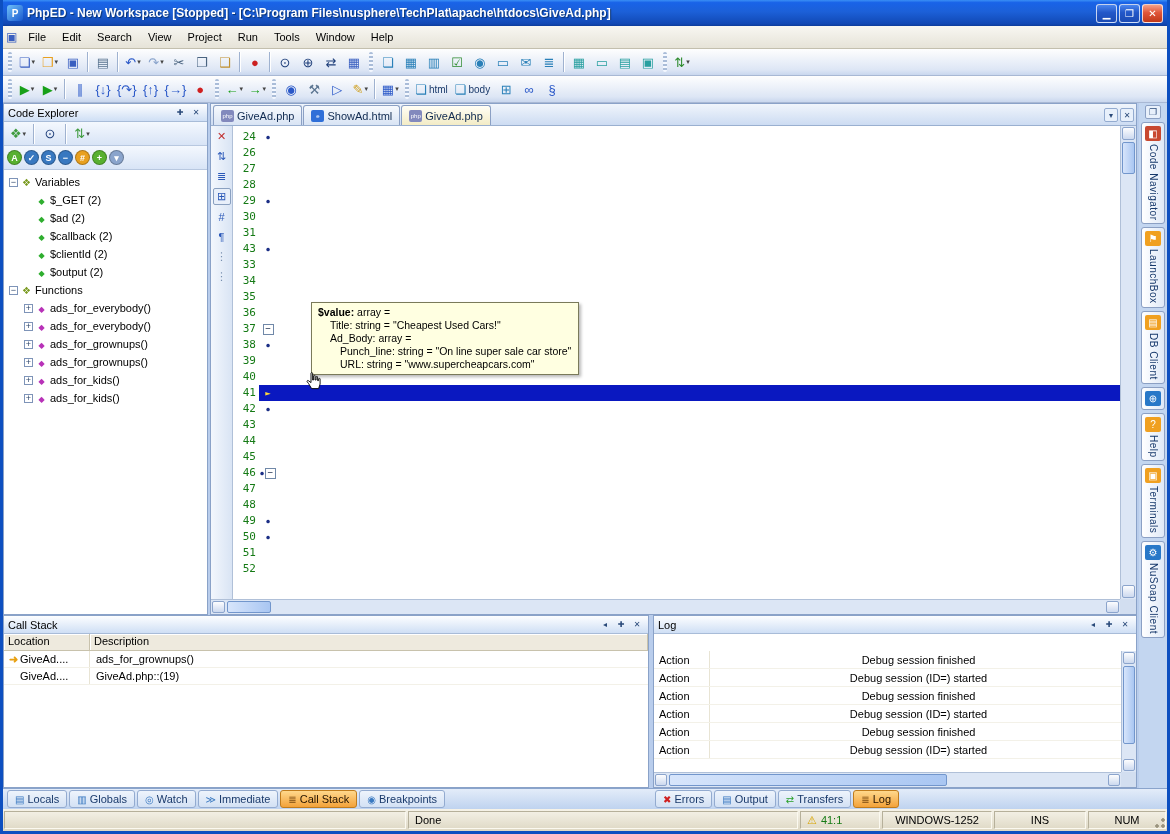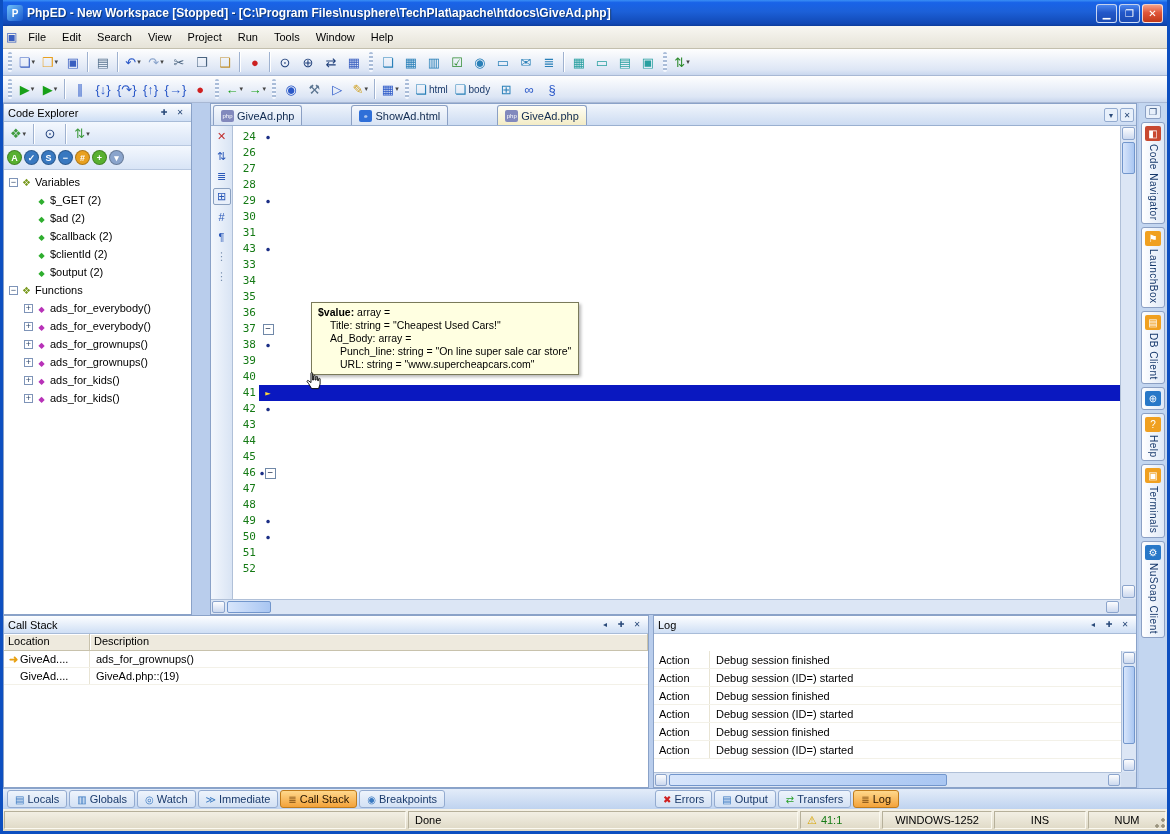--- a/index.html
+++ b/index.html
@@ -39,42 +39,42 @@
  background:repeating-linear-gradient(180deg,#a9bcd8 0 2px,#f4f8ff 2px 4px);}
 
 
 .panel{position:absolute;background:#fff;border:1px solid #8aa2c8;}
 .panel-header{height:18px;display:flex;align-items:center;padding:0 4px;font-size:11px;color:#000;
  background:linear-gradient(180deg,#fdfeff,#cfdff5);border-bottom:1px solid #a8bcd8;}
 .ph-buttons{margin-left:auto;display:flex;gap:2px;}
 .ph-btn{width:14px;height:13px;font-size:8px;color:#2a4a7a;display:flex!important;align-items:center;justify-content:center;}
 
 
-.explorer{left:0;top:103px;width:189px;height:512px;}
+.explorer{left:0;top:103px;width:205px;height:512px;}
 .xp-toolbar{height:24px;display:flex;align-items:center;gap:2px;padding:0 3px;
  background:linear-gradient(180deg,#f4f8fe,#d8e4f6);border-bottom:1px solid #b8c8e0;}
 .circ{width:15px;height:15px;border-radius:50%;color:#fff;font-size:9px;font-weight:bold;border:1px solid rgba(0,0,0,.25);display:flex!important;align-items:center;justify-content:center;}
 .tree{position:absolute;left:0;right:0;top:67px;bottom:0;background:#fff;padding-top:2px;overflow:hidden;}
 .trow{height:18px;display:flex;align-items:center;gap:3px;padding-left:5px;}
 .trow[data-ind="1"]{padding-left:20px;}
 .texp{width:9px;height:9px;flex:none;display:inline-block!important;}
 .texp[data-exp]{border:1px solid #7e94b8;background:#fff;font-size:9px;line-height:7px;text-align:center;color:#30486e;}
 .texp[data-exp="minus"]::before{content:"−";}
 .texp[data-exp="plus"]::before{content:"+";}
 .ticon{width:11px;text-align:center;display:inline-block!important;}
 .ticon[data-ic="vars-folder"]::before,.ticon[data-ic="funcs-folder"]::before{content:"❖";color:#7a9a20;font-size:10px;}
 .ticon[data-ic="var"]::before{content:"◆";color:#2fae2f;font-size:8px;}
 .ticon[data-ic="func"]::before{content:"◆";color:#b832b8;font-size:8px;}
 .tlab{color:#000;}
 
 
 .editor{left:207px;top:103px;width:927px;height:512px;background:#fff;border:1px solid #8aa2c8;position:absolute;}
 .tabrow{position:absolute;left:0;right:0;top:0;height:22px;display:flex;align-items:flex-end;padding:2px 2px 0;
  background:linear-gradient(180deg,#f0f5fc,#cddcf2);border-bottom:1px solid #9ab0d0;}
-.etabs{display:flex;gap:48px;}
+.etabs{display:flex;}
 .etab{height:20px;display:flex;align-items:center;gap:3px;padding:0 7px;margin-right:1px;font-size:11px;color:#102a50;
  border:1px solid #8ba0c4;border-bottom:none;border-radius:3px 3px 0 0;background:linear-gradient(180deg,#f6f9fd,#d9e4f4);}
 .etab[data-active="true"]{background:linear-gradient(180deg,#fffef6,#f3ecc6);}
 .tab-chip{min-width:13px;height:12px;border-radius:2px;padding:0 1px;font-size:6px;color:#fff;display:flex!important;align-items:center;justify-content:center;}
 .tabrow-btns{margin-left:auto;display:flex;gap:2px;padding-bottom:3px;}
 .trb{width:14px;height:14px;border:1px solid #93abd0;border-radius:2px;background:#e8f0fb;color:#2a4a7a;font-size:8px;display:flex!important;align-items:center;justify-content:center;}
 
 .code-wrap{position:absolute;left:0;right:0;top:22px;bottom:0;}
 .rail{position:absolute;left:0;top:0;bottom:15px;width:22px;display:flex;flex-direction:column;align-items:center;gap:3px;padding-top:2px;
  background:linear-gradient(90deg,#f3f7fd,#d9e4f4);border-right:1px solid #b0c0d8;}
@@ -119,21 +119,21 @@
 
 
 .callstack{left:0;top:615px;width:646px;height:173px;}
 .logpanel{left:650px;top:615px;width:484px;height:173px;}
 .grid-head{display:flex;height:17px;background:#eeeade;border-bottom:1px solid #c8c2ac;}
 .gh-cell{padding:1px 4px;border-right:1px solid #c8c2ac;box-shadow:inset 1px 1px 0 #fff;color:#000;display:block!important;}
 .cs-c1w{width:86px;flex:none;}
 .log-c1w{width:56px;flex:none;}
 .gh-fill{flex:1;}
 .cs-row,.log-row{display:flex;height:17px;align-items:center;font-size:11px;border-bottom:1px solid #f3f1e8;}
-.log-row{height:18px;}
+.log-row{height:18px;text-align:center;}
 .cs-c1{width:86px;flex:none;display:flex;align-items:center;padding-left:3px;border-right:1px solid #e8e4d4;height:100%;}
 .cs-arrow{width:13px;text-align:center;color:#e8a010;font-weight:bold;visibility:hidden;display:inline-block!important;}
 .cs-row[data-cur="true"] .cs-arrow{visibility:visible;}
 .cs-c2{flex:1;padding-left:6px;}
 .log-c1{width:56px;flex:none;padding-left:5px;border-right:1px solid #e8e4d4;height:100%;display:flex;align-items:center;}
 .log-c2{flex:1;padding-left:6px;}
 .log-rows{position:absolute;left:0;right:15px;top:35px;bottom:15px;overflow:hidden;}
 .log-vscroll{position:absolute;right:0;top:35px;bottom:15px;width:15px;background:#dce6f5;border-left:1px solid #b0c0d8;}
 .log-hscroll{position:absolute;left:0;right:15px;bottom:0;height:15px;background:#dce6f5;border-top:1px solid #b0c0d8;}
 .log-corner{position:absolute;right:0;bottom:0;width:15px;height:15px;background:#d2def0;}

